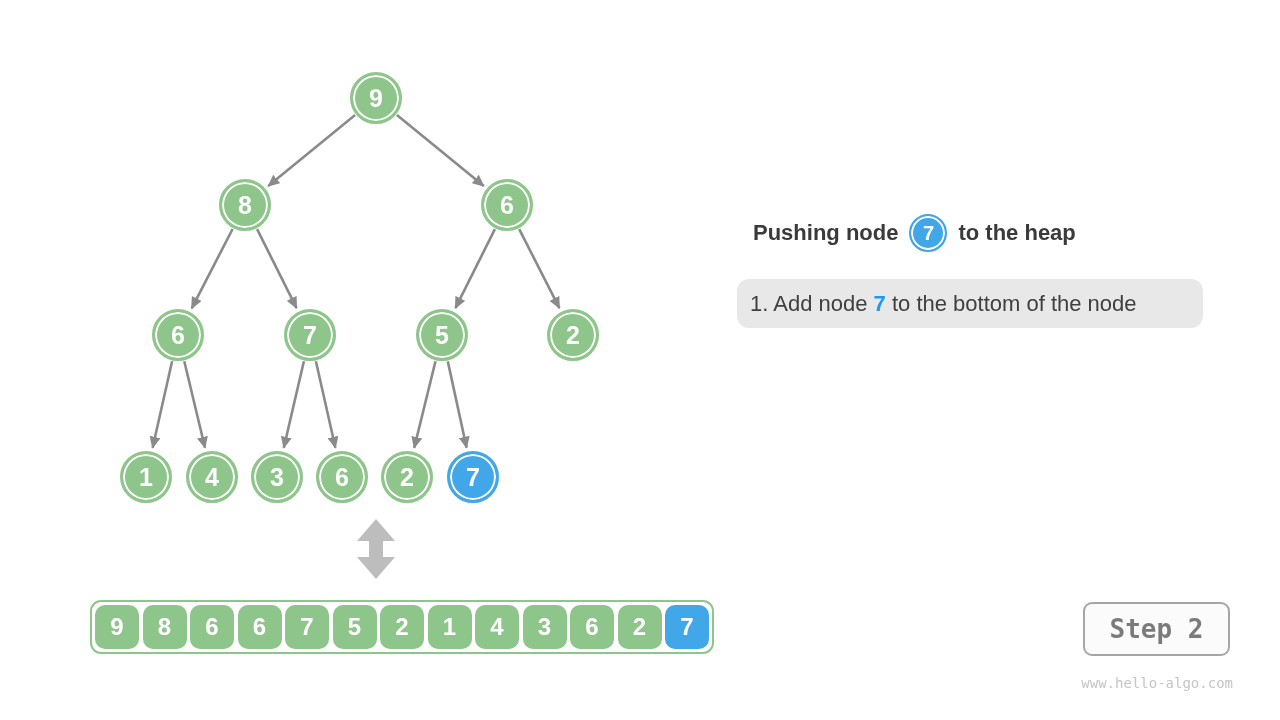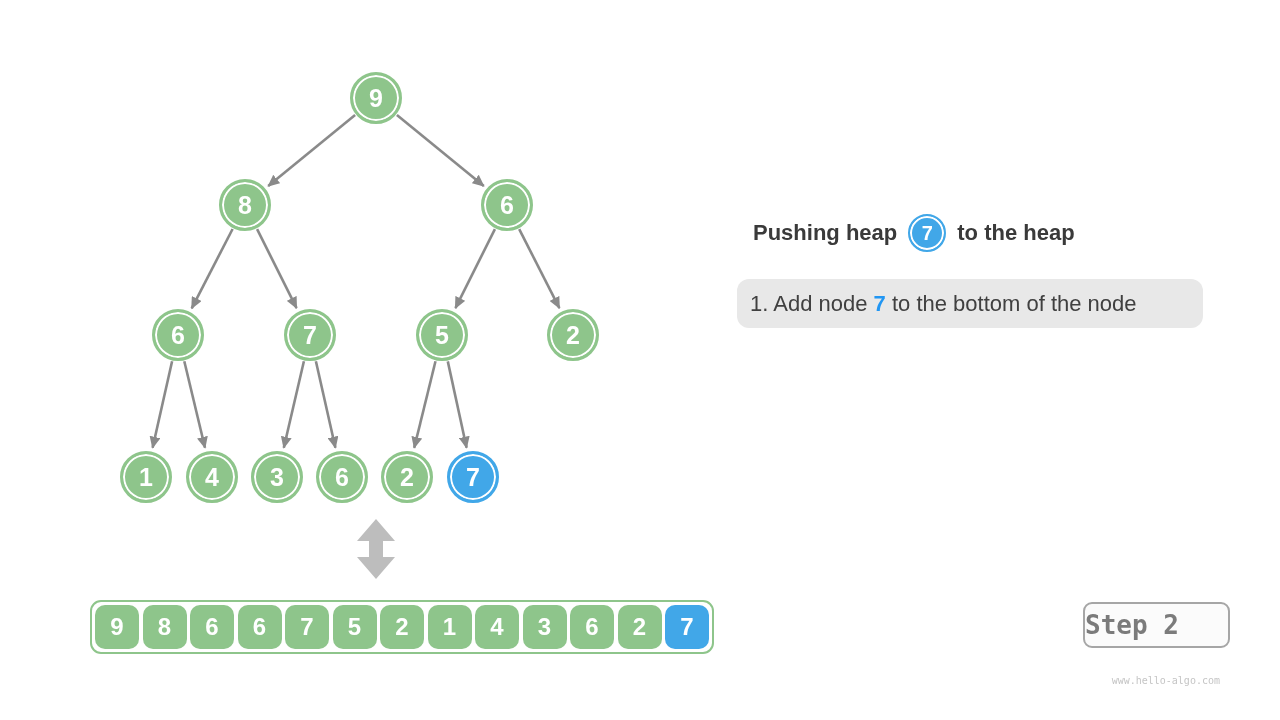--- a/index.html
+++ b/index.html
@@ -120,39 +120,40 @@
     display: flex;
     align-items: center;
     justify-content: center;
   }
   .array-cell.blue { background: var(--blue); }
 
   
   #step-badge {
     position: absolute;
     left: 1083px; top: 602px;
-    width: 147px; height: 46px;
+    width: 147px; height: 54px;
     box-sizing: border-box;
     border: 2px solid var(--step-border);
     border-radius: 9px;
     background: var(--step-bg);
     color: var(--step-text);
     font-family: "DejaVu Sans Mono", monospace;
     font-size: 26px;
     font-weight: bold;
     display: flex;
     align-items: center;
+    justify-content: center;
   }
 
   
   #watermark {
     position: absolute;
-    right: 60px; top: 675px;
+    right: 47px; top: 675px;
     font-family: "DejaVu Sans Mono", monospace;
-    font-size: 10px;
+    font-size: 14px;
     color: var(--watermark);
   }
 </style>
 </head>
 <body>
 
 <div id="canvas">
 
   <svg id="diagram-svg" viewBox="0 0 1280 720" xmlns="http://www.w3.org/2000/svg">
     <defs>
@@ -187,21 +188,21 @@
       <div class="tree-node" style="left: 547px; top: 309px;">2</div>
       <div class="tree-node" style="left: 120px; top: 451px;">1</div>
       <div class="tree-node" style="left: 186px; top: 451px;">4</div>
       <div class="tree-node" style="left: 251px; top: 451px;">3</div>
       <div class="tree-node" style="left: 316px; top: 451px;">6</div>
       <div class="tree-node" style="left: 381px; top: 451px;">2</div>
       <div class="tree-node blue" style="left: 447px; top: 451px;">7</div>
     </div>
 
   <div id="title">
-    <span>Pushing heap</span>
+    <span>Pushing node</span>
     <span id="title-badge">
       <span>7</span>
     </span>
     <span>to the heap</span>
   </div>
 
   <div id="instruction">
     <span>1. Add node </span>
     <span class="hl">7</span>
     <span> to the bottom of the node</span>

